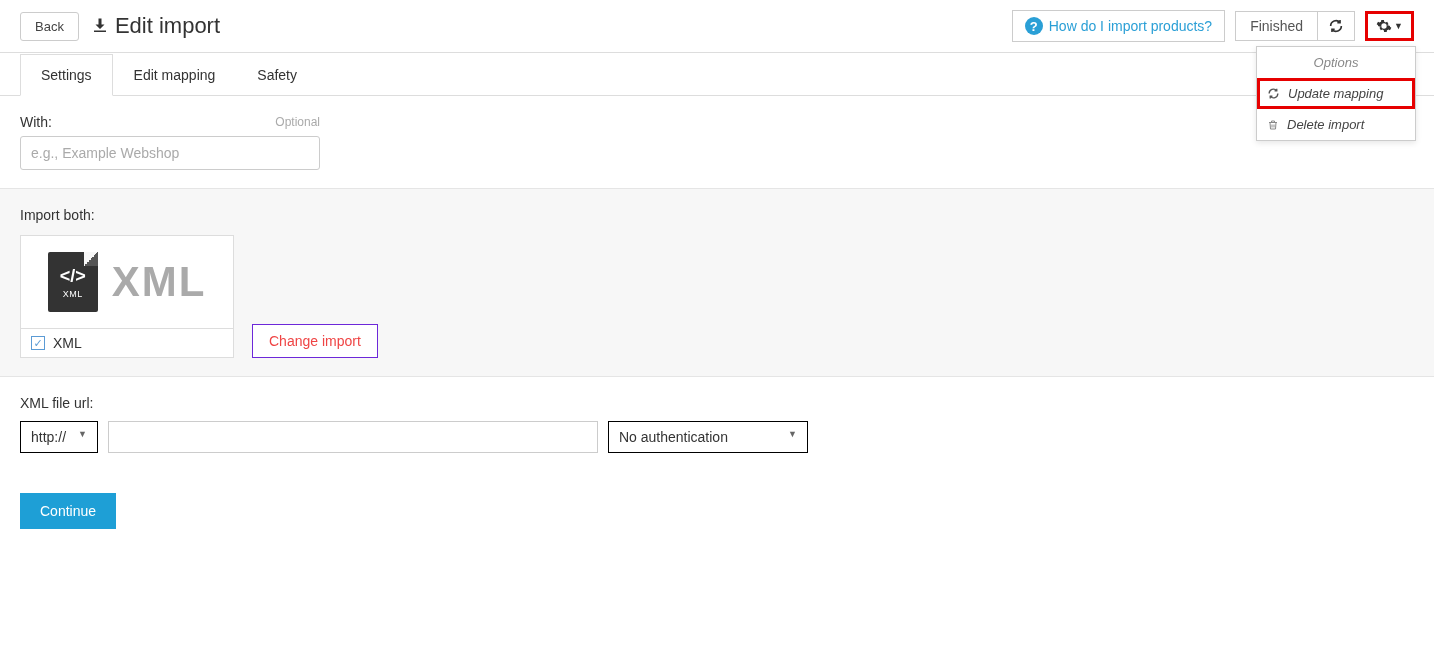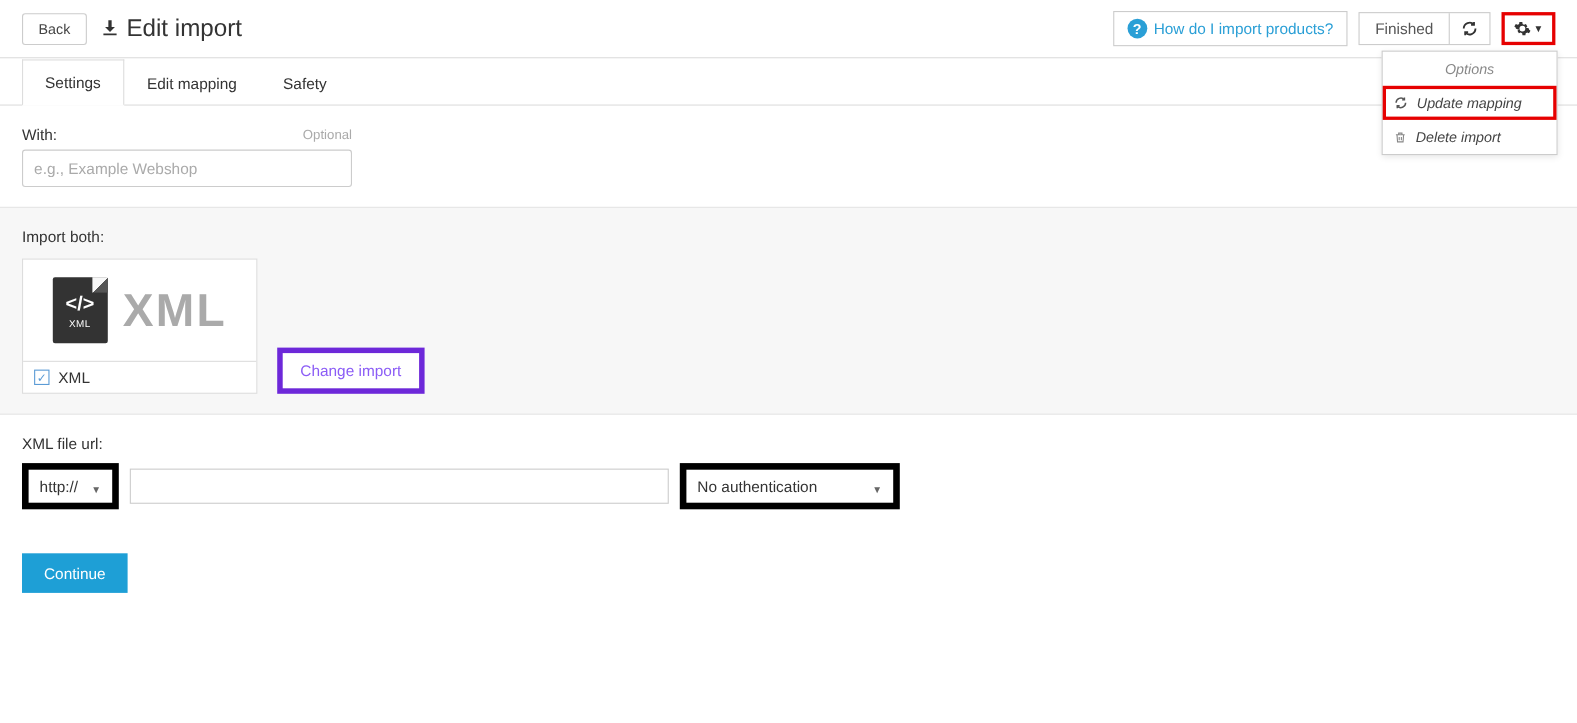--- a/index.html
+++ b/index.html
@@ -18,21 +18,21 @@
   .status-text { padding: 6px 14px; color: #555; }
   .refresh-btn { border-left: 1px solid #ccc; padding: 6px 10px; cursor: pointer; display: flex; align-items: center; justify-content: center; }
   .gear-btn { border: 3px solid #e60000; padding: 4px 8px; display: flex; align-items: center; gap: 2px; cursor: pointer; }
   .gear-caret { font-size: 9px; color: #333; }
   
   .dropdown { position: absolute; right: 18px; top: 46px; border: 1px solid #ccc; background: #fff; width: 160px; box-shadow: 0 2px 6px rgba(0,0,0,0.1); z-index: 10; font-style: italic; }
   .dropdown-header { text-align: center; padding: 8px; color: #888; font-size: 13px; }
   .dropdown-item { padding: 8px 10px; display: flex; align-items: center; gap: 8px; cursor: pointer; color: #444; font-size: 13px; }
   .dropdown-item.highlighted { border: 3px solid #e60000; padding: 5px 7px; }
   
-  .tabs { display: flex; border-bottom: 1px solid #ddd; padding-left: 20px; align-items: flex-end; }
+  .tabs { display: flex; border-bottom: 1px solid #ddd; padding-left: 20px; }
   .tab { padding: 12px 20px; cursor: pointer; color: #333; border: 1px solid transparent; border-bottom: none; position: relative; top: 1px; }
   .tab.active { border-color: #ddd; border-bottom: 1px solid #fff; background: #fff; }
   
   .section { padding: 18px 20px; }
   .field-row { display: flex; justify-content: space-between; align-items: center; width: 300px; margin-bottom: 6px; }
   .field-label { font-weight: 500; color: #333; }
   .optional { color: #aaa; font-size: 12px; }
   .text-input { width: 300px; padding: 8px 10px; border: 1px solid #ccc; border-radius: 3px; font-size: 14px; }
   .text-input::placeholder { color: #aaa; }
   
@@ -41,26 +41,26 @@
   .import-row { display: flex; align-items: flex-end; gap: 18px; }
   .import-card { background: #fff; border: 1px solid #ddd; width: 214px; }
   .import-card-body { display: flex; align-items: center; justify-content: center; gap: 14px; padding: 16px 10px; }
   .xml-icon-box { background: #333; width: 50px; height: 60px; border-radius: 2px; display: flex; flex-direction: column; align-items: center; justify-content: center; color: #fff; position: relative; }
   .xml-icon-box::before { content: ""; position: absolute; top: 0; right: 0; width: 14px; height: 14px; background: linear-gradient(135deg, #f7f7f7 50%, #555 50%); }
   .xml-icon-bracket { font-size: 18px; font-weight: bold; }
   .xml-icon-text { font-size: 9px; margin-top: 2px; letter-spacing: 0.5px; }
   .xml-big { font-size: 42px; font-weight: bold; color: #aaa; letter-spacing: 2px; }
   .import-card-footer { border-top: 1px solid #ddd; padding: 6px 10px; display: flex; align-items: center; gap: 8px; }
   .checkbox { width: 14px; height: 14px; border: 1px solid #5b9bd5; display: inline-flex; align-items: center; justify-content: center; color: #5b9bd5; font-size: 11px; }
-  .change-btn { border: 5px solid #6d28d9; background: #fff; padding: 8px 16px; cursor: pointer; font-size: 14px; color: #8b5cf6; }
+  .change-btn { border: 1px solid #6d28d9; background: #fff; padding: 8px 16px; cursor: pointer; font-size: 14px; color: #ef4444; }
   
   .url-section { padding: 18px 20px; }
   .url-label { font-weight: 500; margin-bottom: 10px; }
   .url-row { display: flex; gap: 10px; align-items: center; }
-  .select { border: 6px solid #000000; padding: 7px 10px; background: #fff; font-size: 14px; display: flex; align-items: flex-end; gap: 12px; cursor: pointer; }
+  .select { border: 1px solid #000000; padding: 7px 10px; background: #fff; font-size: 14px; display: flex; align-items: flex-start; gap: 12px; cursor: pointer; }
   .select .caret { font-size: 9px; color: #666; }
   .url-input { width: 490px; padding: 7px 10px; border: 1px solid #ccc; font-size: 14px; }
   .auth-select { width: 200px; justify-content: space-between; }
   
   .warning { margin-top: 14px; background: #fffde7; border: 1px solid #f0e9b8; padding: 14px 16px; color: #555; line-height: 1.7; font-size: 14px; }
   
   .continue-btn { margin: 22px 20px; background: #1e9fd6; color: #fff; border: none; padding: 10px 20px; cursor: pointer; font-size: 14px; }
   
   svg { display: block; }
 </style>

